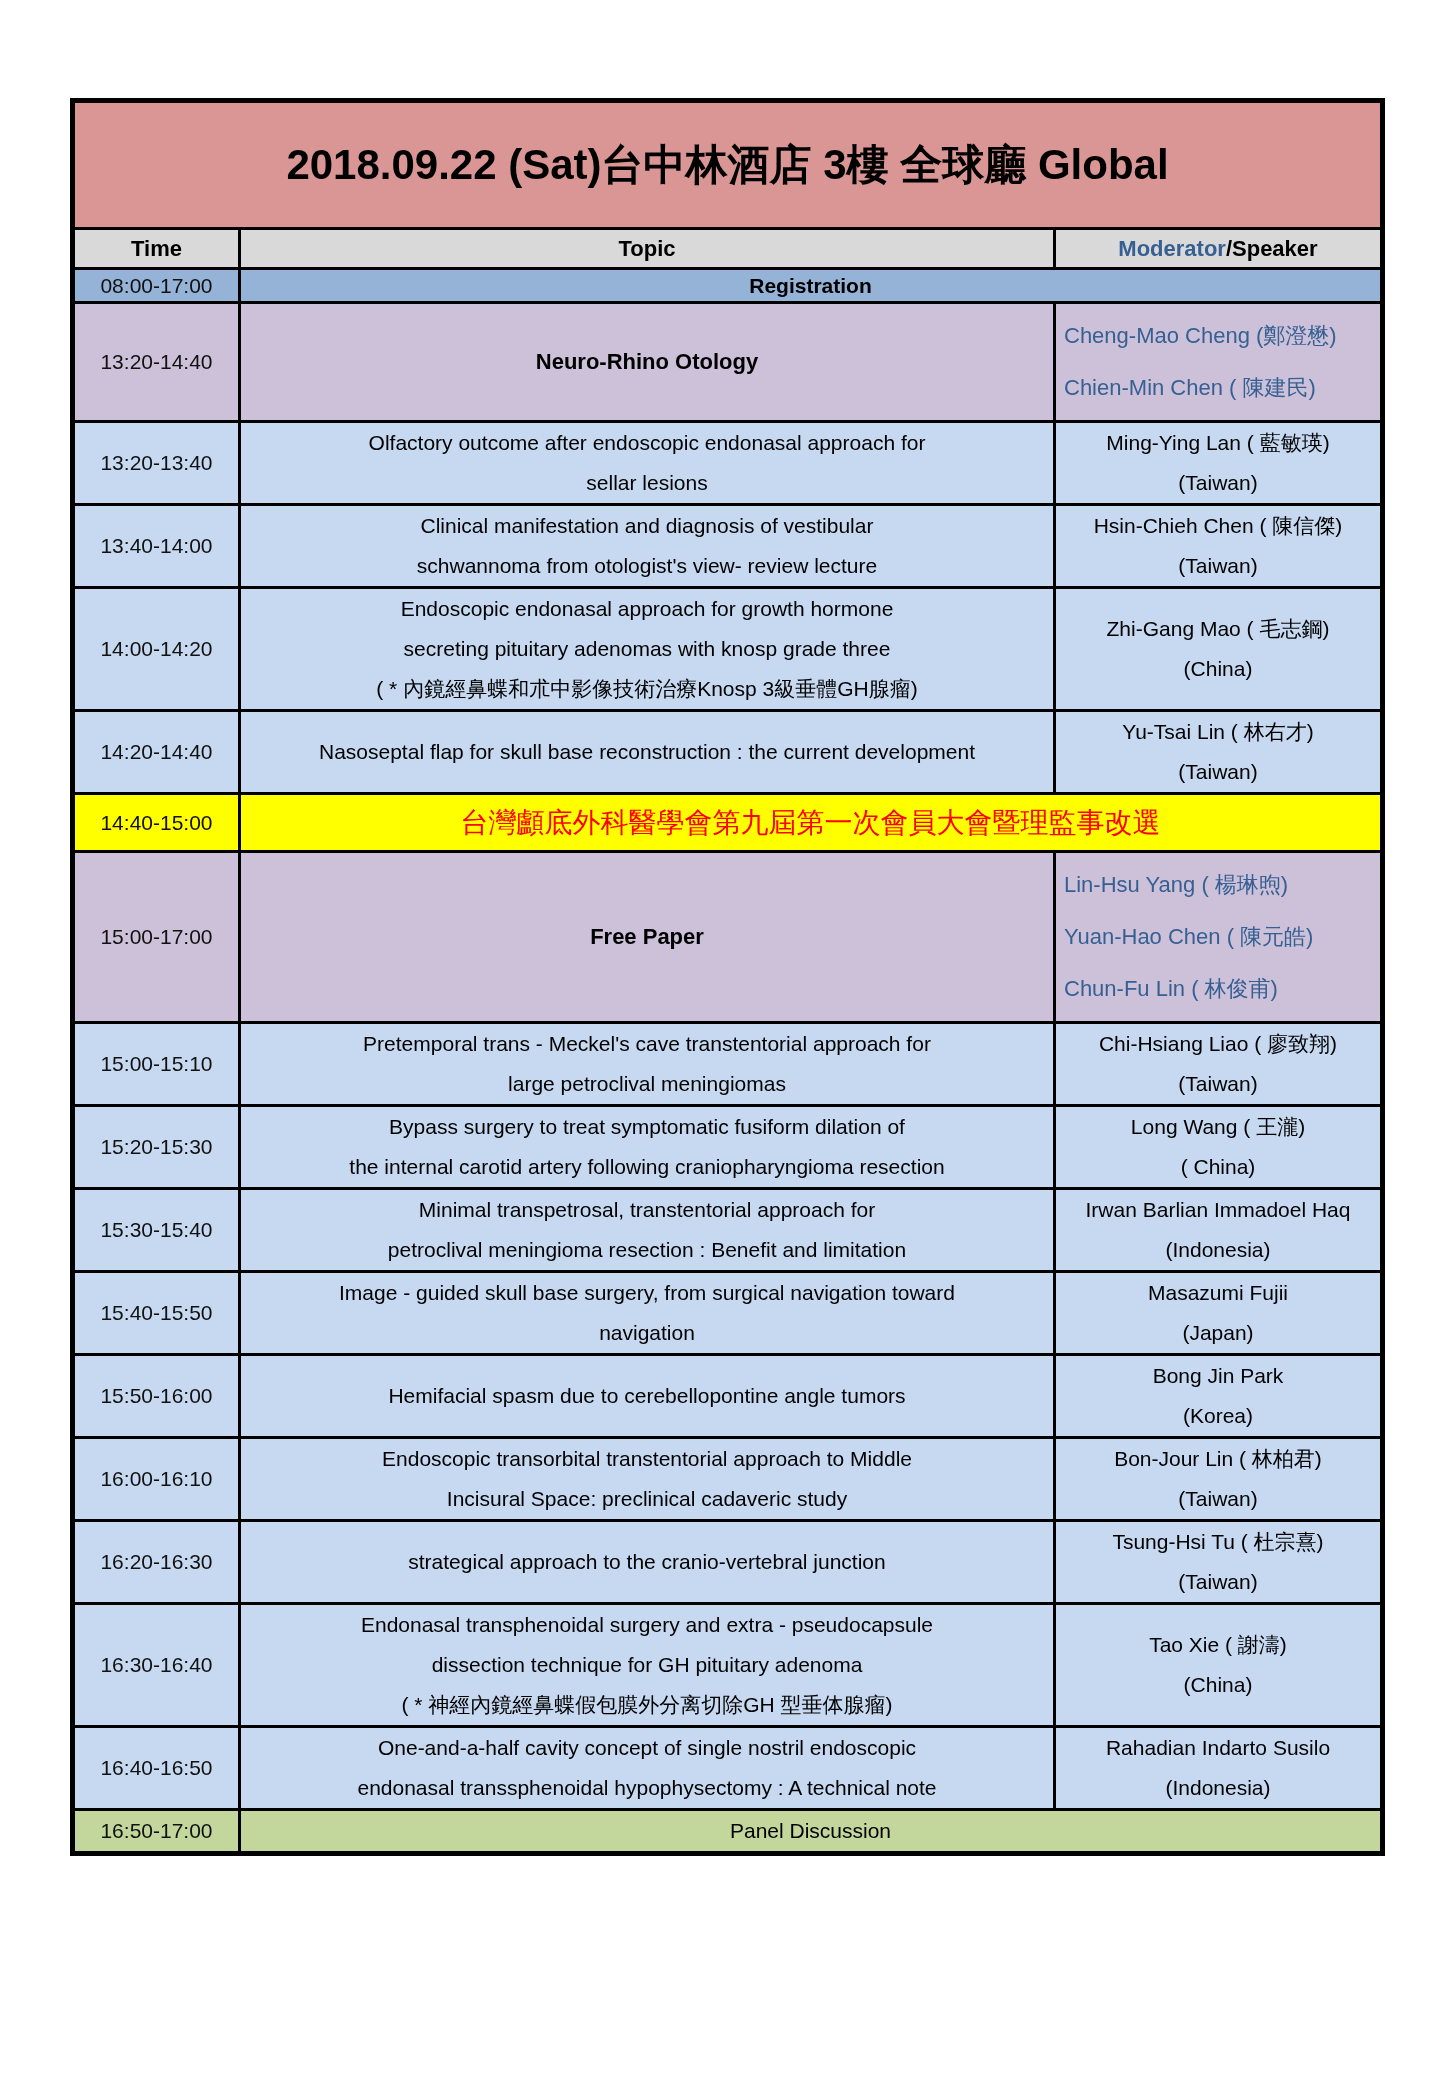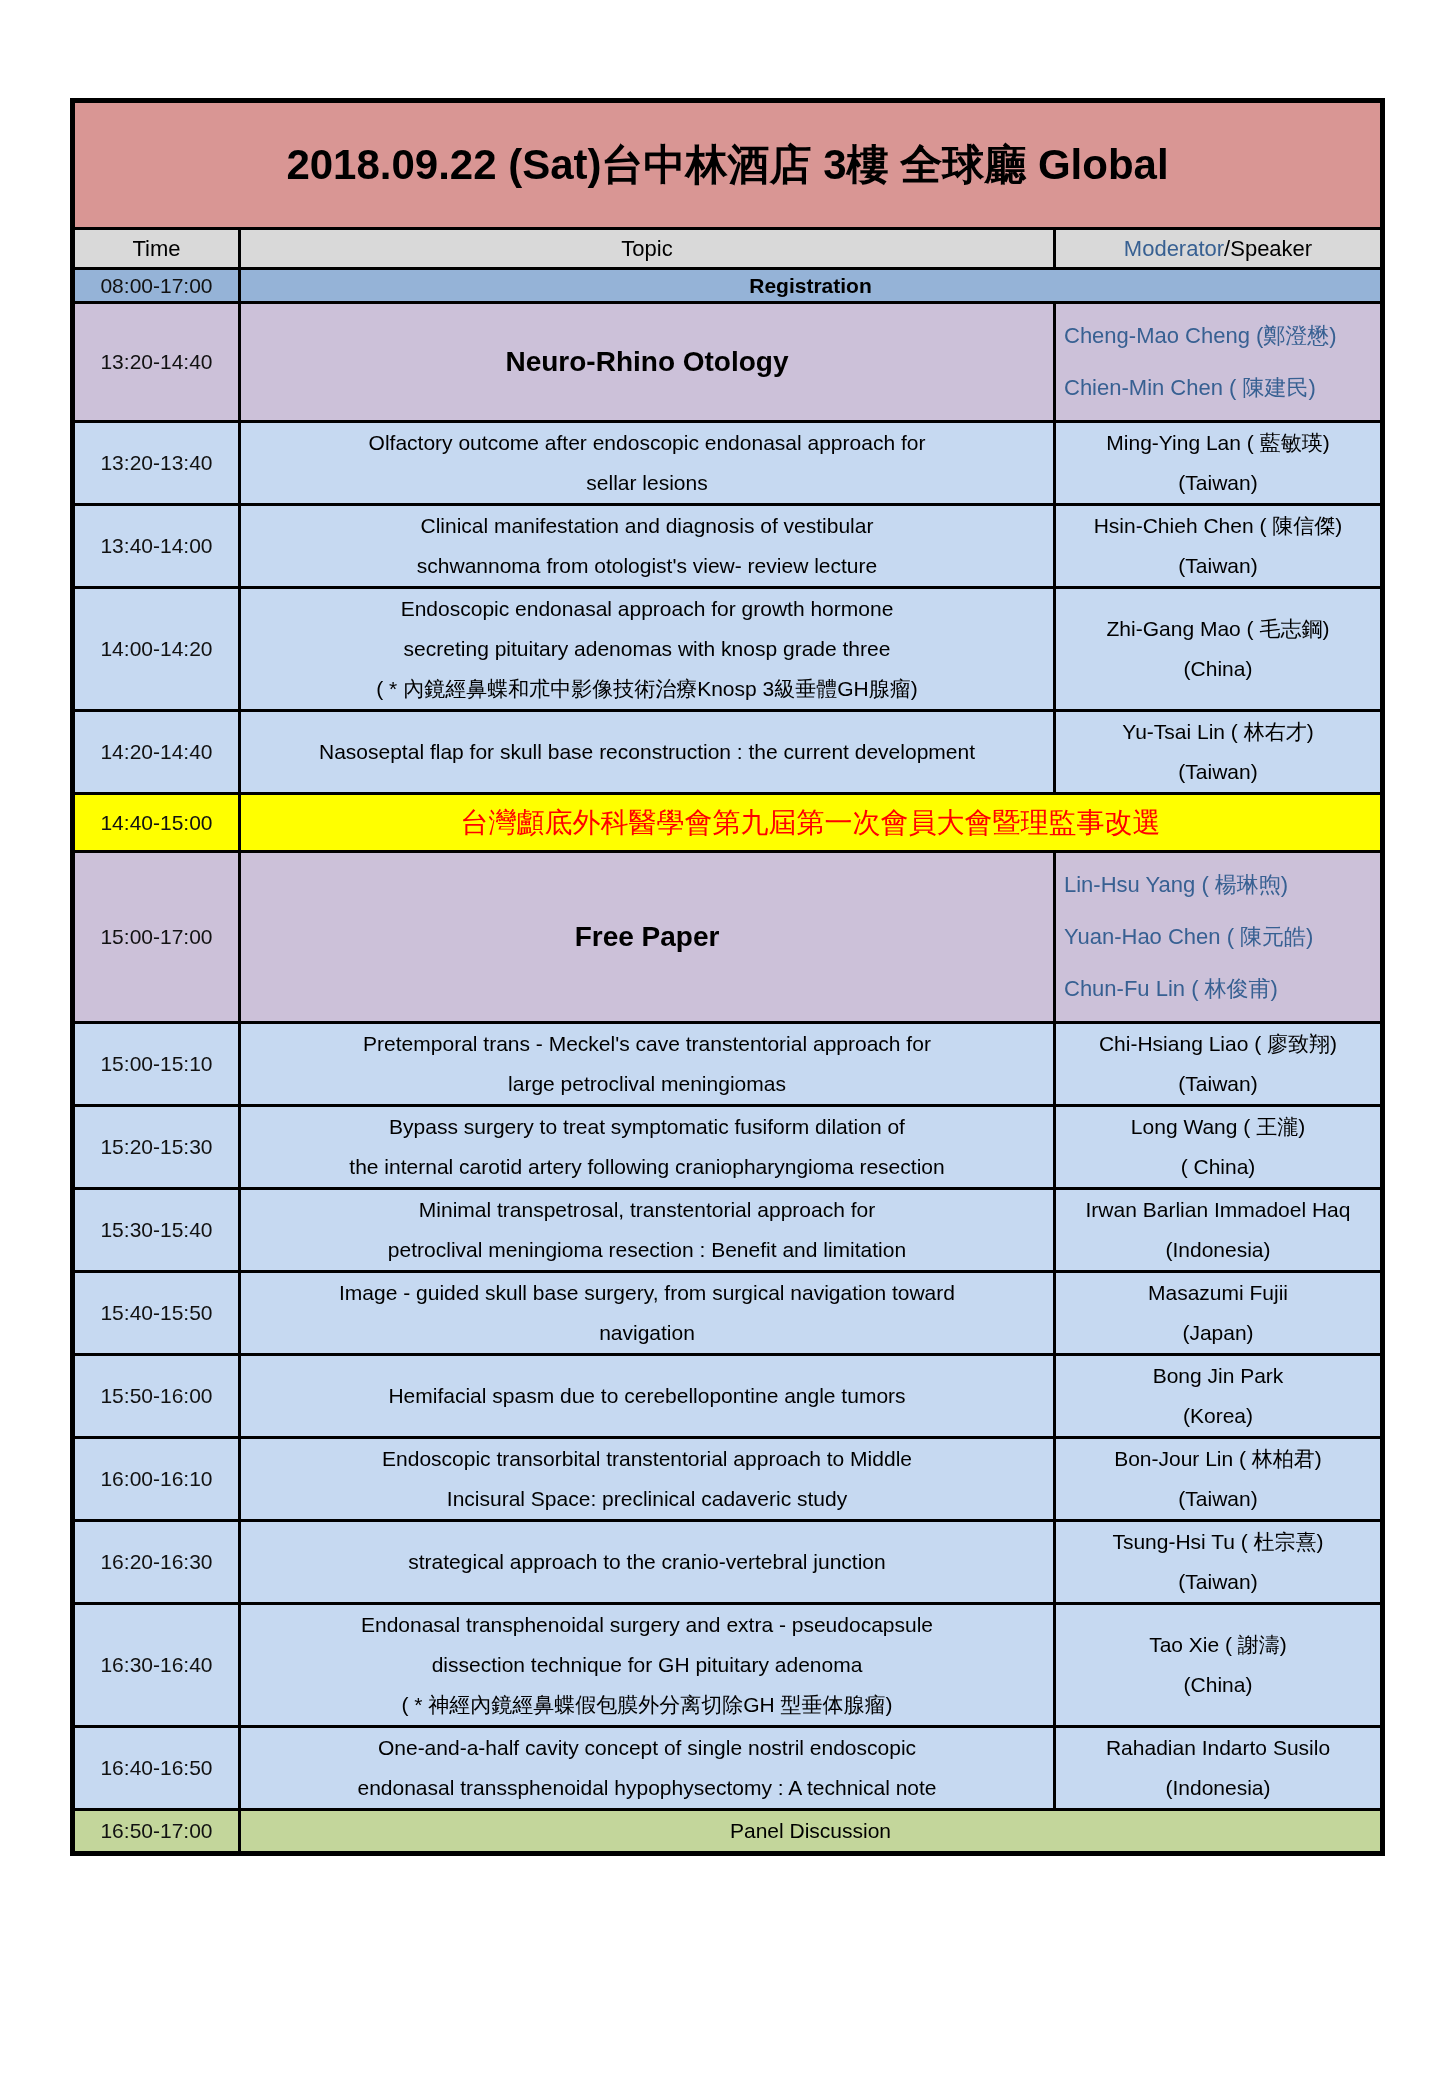--- a/index.html
+++ b/index.html
@@ -47,21 +47,21 @@
   tr.room-row td{
     background:var(--room-band);
     height:35px;
     font-size:24px;
     font-weight:700;
   }
   tr.head-row td{
     background:var(--colhead);
     height:40px;
     font-size:22px;
-    font-weight:400;
+    font-weight:700;
   }
   tr.head-row .mod{color:var(--mod-blue);}
   tr.row-blue td{
     background:var(--row-blue);
     height:34px;
     font-size:21px;
   }
   tr.row-blue td.topic{font-weight:700;}
   tr.row-yellow td{
     background:var(--row-yellow);
@@ -75,21 +75,21 @@
   }
   tr.row-green td{
     background:var(--row-green);
     height:44px;
     font-size:21px;
   }
   tr.row-session td{
     background:var(--row-session);
     font-size:21px;
   }
-  tr.row-session td.topic{font-weight:700;font-size:28px;}
+  tr.row-session td.topic{font-weight:700;font-size:22px;}
   tr.row-session td.speaker{
     color:var(--mod-blue);
     font-weight:400;
     font-size:22px;
     text-align:left;
     padding:6px 4px 6px 8px;
   }
   tr.row-session .line{line-height:52px;white-space:nowrap;}
   tr.row-talk td{
     background:var(--row-talk);

